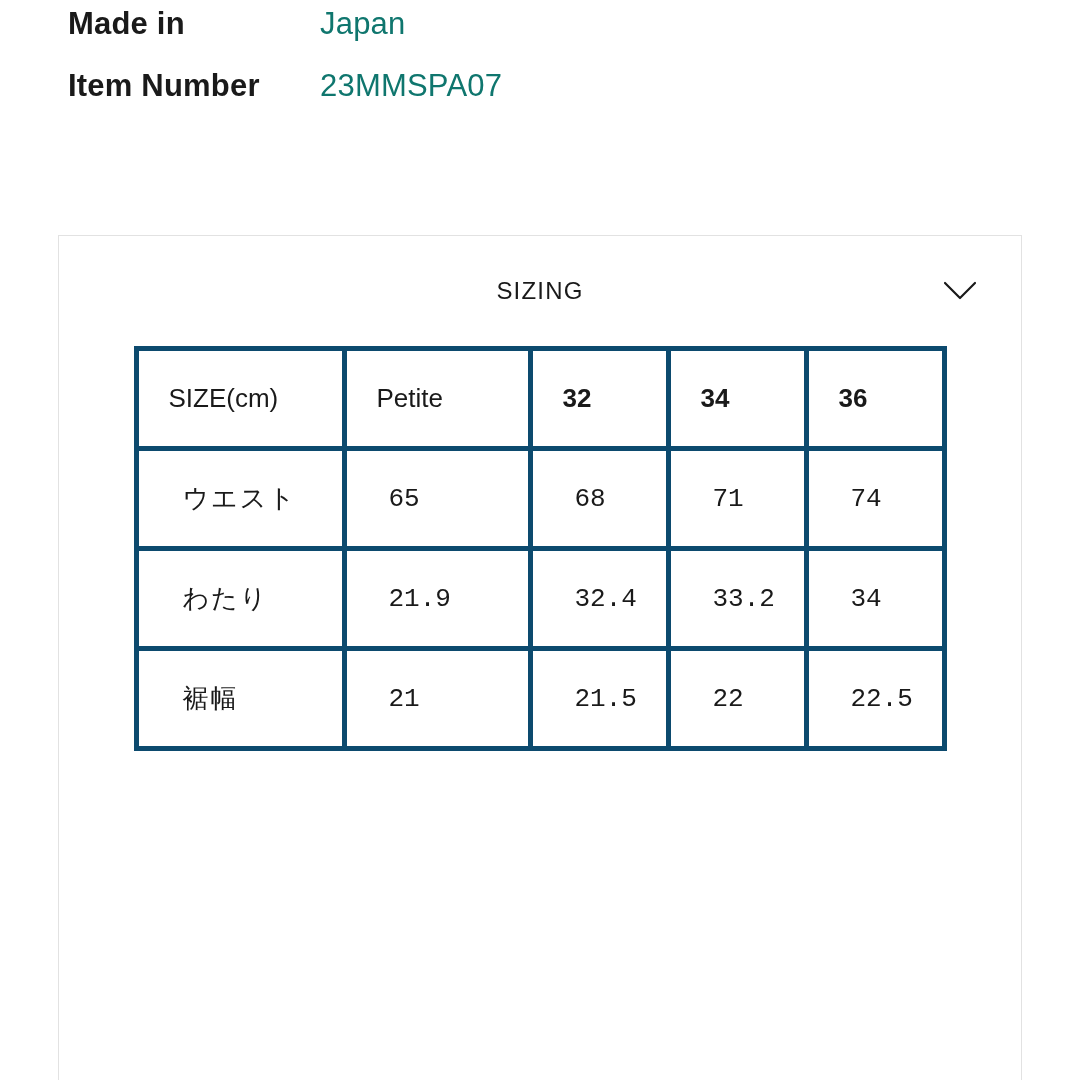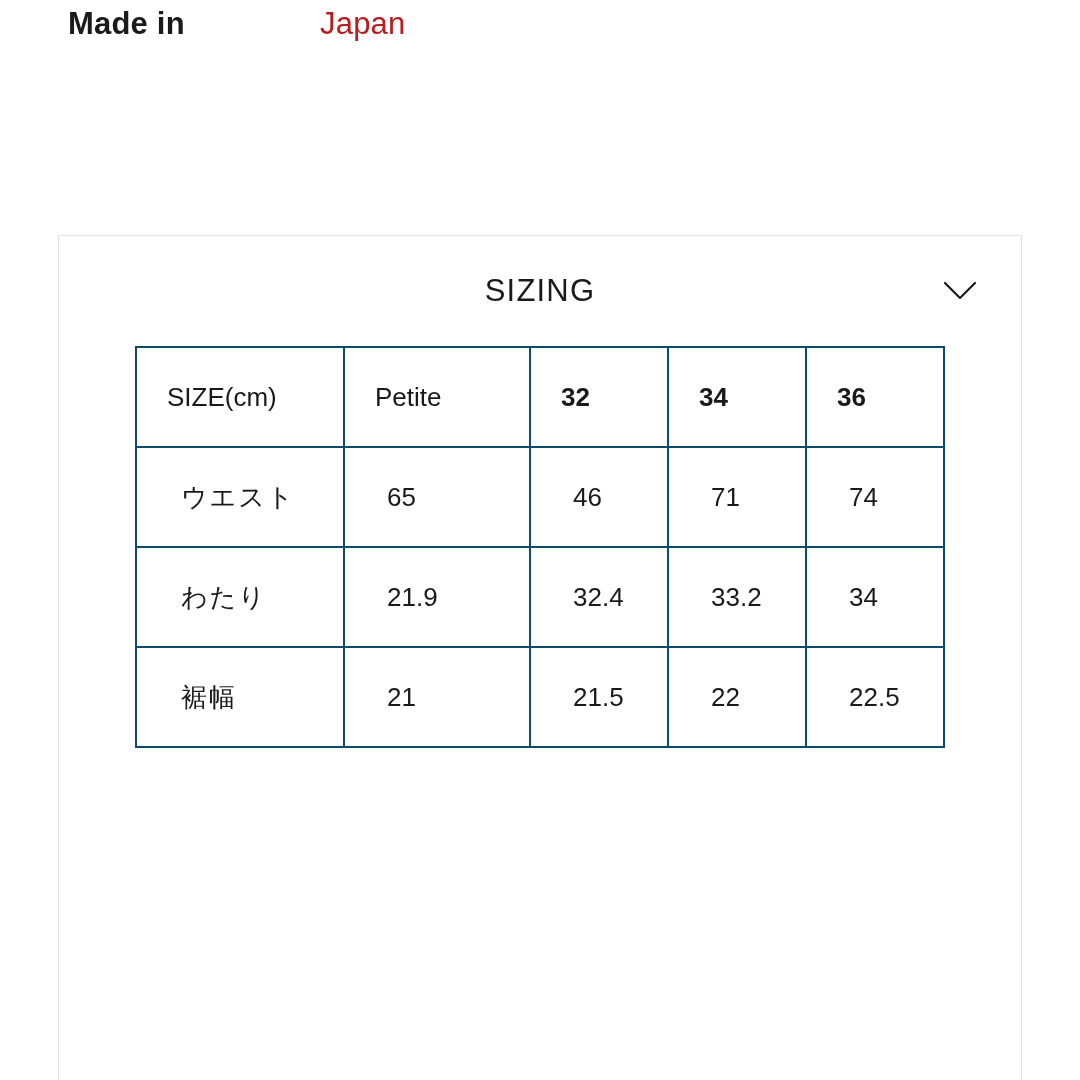--- a/index.html
+++ b/index.html
@@ -38,21 +38,21 @@
     font-weight: bold;
     color: #1a1a1a;
     letter-spacing: 0.2px;
     white-space: nowrap;
   }
   .meta-row-made .meta-label { width: 252px; }
   .meta-row-item .meta-label { width: 252px; }
   .meta-value {
     font-size: 31px;
     font-weight: normal;
-    color: #b91c1c;
+    color: #0f766e;
     letter-spacing: 0.2px;
     white-space: nowrap;
   }
 
   
   .panel {
     position: absolute;
     left: 58px;
     top: 235px;
     width: 964px;
@@ -63,21 +63,21 @@
     background: #fff;
   }
   .panel-header {
     position: relative;
     height: 110px;
     display: flex;
     align-items: center;
     justify-content: center;
   }
   .panel-title {
-    font-size: 31px;
+    font-size: 24px;
     letter-spacing: 1.2px;
     color: #1a1a1a;
   }
   .panel-chevron {
     position: absolute;
     right: 42px;
     top: 50%;
     transform: translateY(-50%);
     width: 38px;
     height: 38px;
@@ -96,21 +96,21 @@
     width: 808px;
     background: #fff;
   }
   table.size-table col.c0 { width: 208px; }
   table.size-table col.c1 { width: 186px; }
   table.size-table col.c2 { width: 138px; }
   table.size-table col.c3 { width: 138px; }
   table.size-table col.c4 { width: 138px; }
 
   table.size-table td, table.size-table th {
-    border: 2px solid #0c4a6e;
+    border: 5px solid #0c4a6e;
     height: 100px;
     padding: 0 0 0 30px;
     font-size: 26px;
     font-weight: normal;
     text-align: left;
     vertical-align: middle;
     color: #1a1a1a;
     box-sizing: border-box;
   }
   table.size-table thead th {
@@ -122,34 +122,39 @@
   table.size-table thead th.hdr-num {
     font-weight: bold;
   }
   table.size-table tbody td.rowlabel {
     letter-spacing: 2px;
     padding-left: 44px;
     font-weight: normal;
   }
   table.size-table tbody td.val {
     padding-left: 42px;
+    font-family: Liberation Mono, monospace;
   }
   .jp {
     font-family: "DejaVu Sans", "Liberation Sans", sans-serif;
   }
 </style>
 </head>
 <body>
 
 <div class="page">
 
   <div class="meta">
     <div class="meta-row meta-row-made">
       <div class="meta-label">Made in</div>
       <div class="meta-value">Japan</div>
+    </div>
+    <div class="meta-row meta-row-item">
+      <div class="meta-label">Item Number</div>
+      <div class="meta-value">23MMSPA07</div>
     </div>
   </div>
 
   <div class="panel">
     <div class="panel-header">
       <div class="panel-title">SIZING</div>
       <div class="panel-chevron">
         <svg width="34" height="20" viewBox="0 0 34 20" fill="none" xmlns="http://www.w3.org/2000/svg">
           <path d="M2 2 L17 17 L32 2" stroke="#1a1a1a" stroke-width="2.2" stroke-linecap="round" stroke-linejoin="round"></path>
         </svg>
@@ -170,21 +175,21 @@
           <th class="hdr-size">Petite</th>
           <th class="hdr-num">32</th>
           <th class="hdr-num">34</th>
           <th class="hdr-num">36</th>
         </tr>
       </thead>
       <tbody>
         <tr>
           <td class="rowlabel jp">ウエスト</td>
           <td class="val">65</td>
-          <td class="val">46</td>
+          <td class="val">68</td>
           <td class="val">71</td>
           <td class="val">74</td>
         </tr>
         <tr>
           <td class="rowlabel jp">わたり</td>
           <td class="val">21.9</td>
           <td class="val">32.4</td>
           <td class="val">33.2</td>
           <td class="val">34</td>
         </tr>

